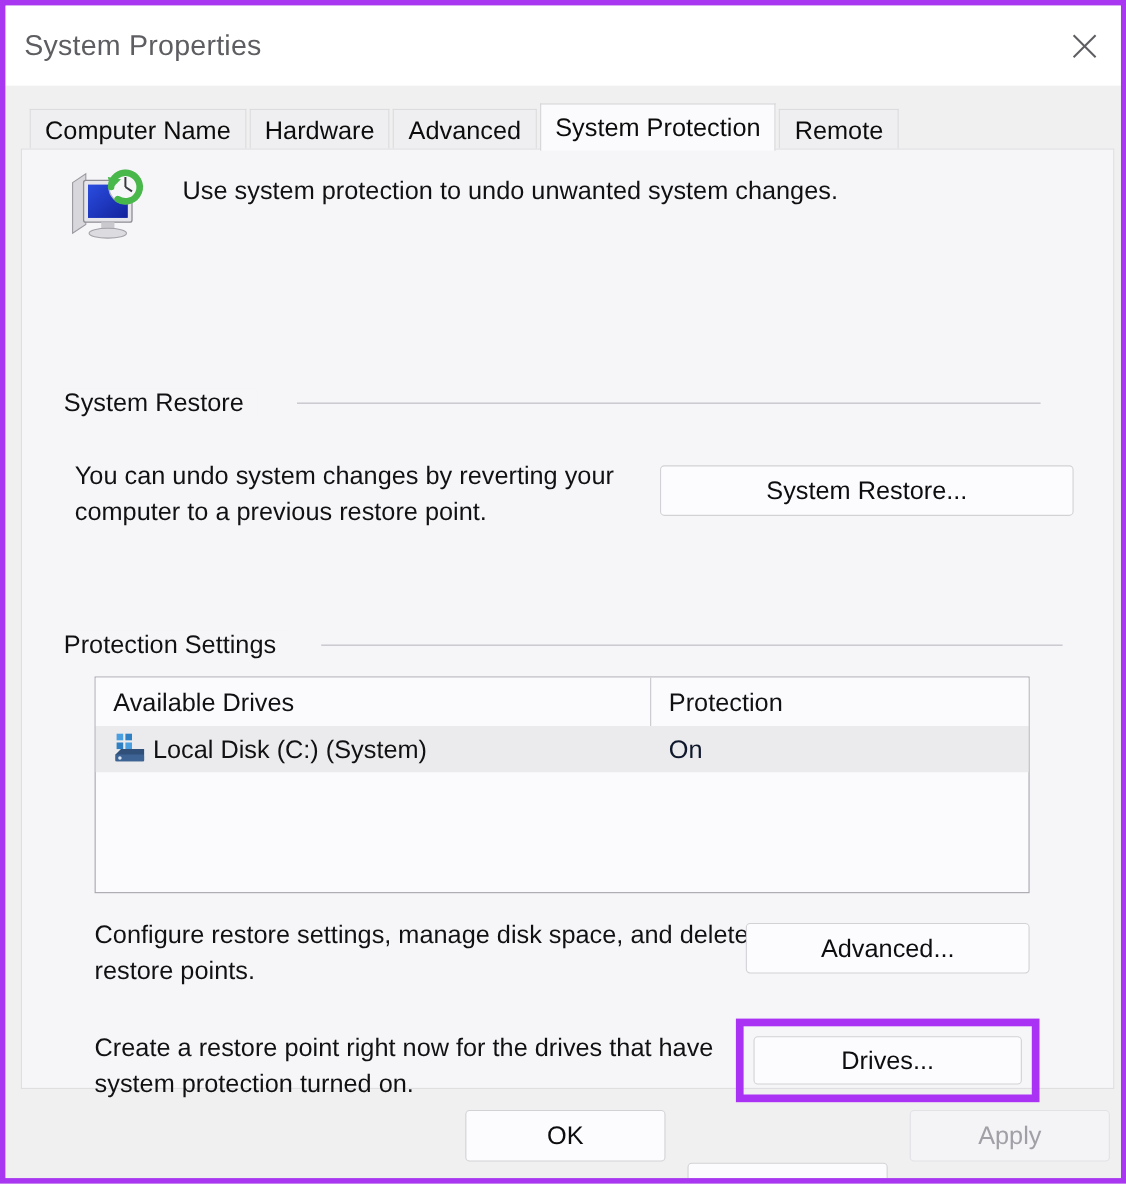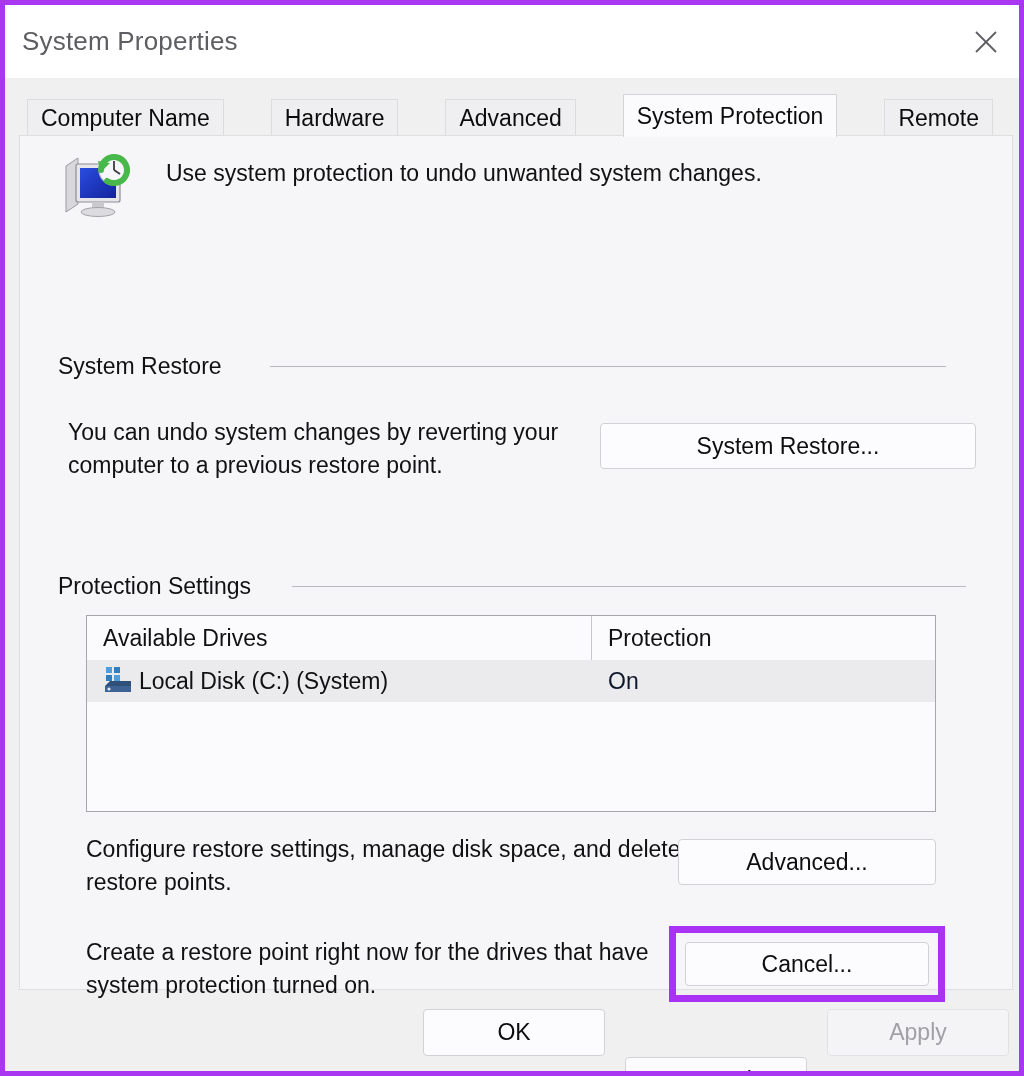--- a/index.html
+++ b/index.html
@@ -53,21 +53,20 @@
     background: #f0f0f0;
   }
 
   
   #tabstrip {
     position: absolute;
     left: 22px; top: 19px;
     height: 40px;
     display: flex;
     align-items: flex-end;
-    gap: 44px;
   }
   .tab {
     height: 38px;
     padding: 0 13px;
     display: flex;
     align-items: center;
     font-size: 23px;
     color: #0c0c0c;
     background: #efeff1;
     border: 1px solid #dcdcdf;
@@ -355,21 +354,21 @@
       </div>
 
       <div id="cfg-desc">Configure restore settings, manage disk space, and delete restore points.</div>
       <div id="btn-configure" class="winbtn">
         <span>Advanced...</span>
       </div>
 
       <div id="create-desc">Create a restore point right now for the drives that have system protection turned on.</div>
       <div id="create-highlight"></div>
       <div id="btn-create" class="winbtn">
-        <span>Cancel...</span>
+        <span>Drives...</span>
       </div>
 
     </div>
 
     <div id="btn-ok" class="winbtn">
       <span>OK</span>
     </div>
     <div id="btn-cancel" class="winbtn">
       <span>Cancel</span>
     </div>

